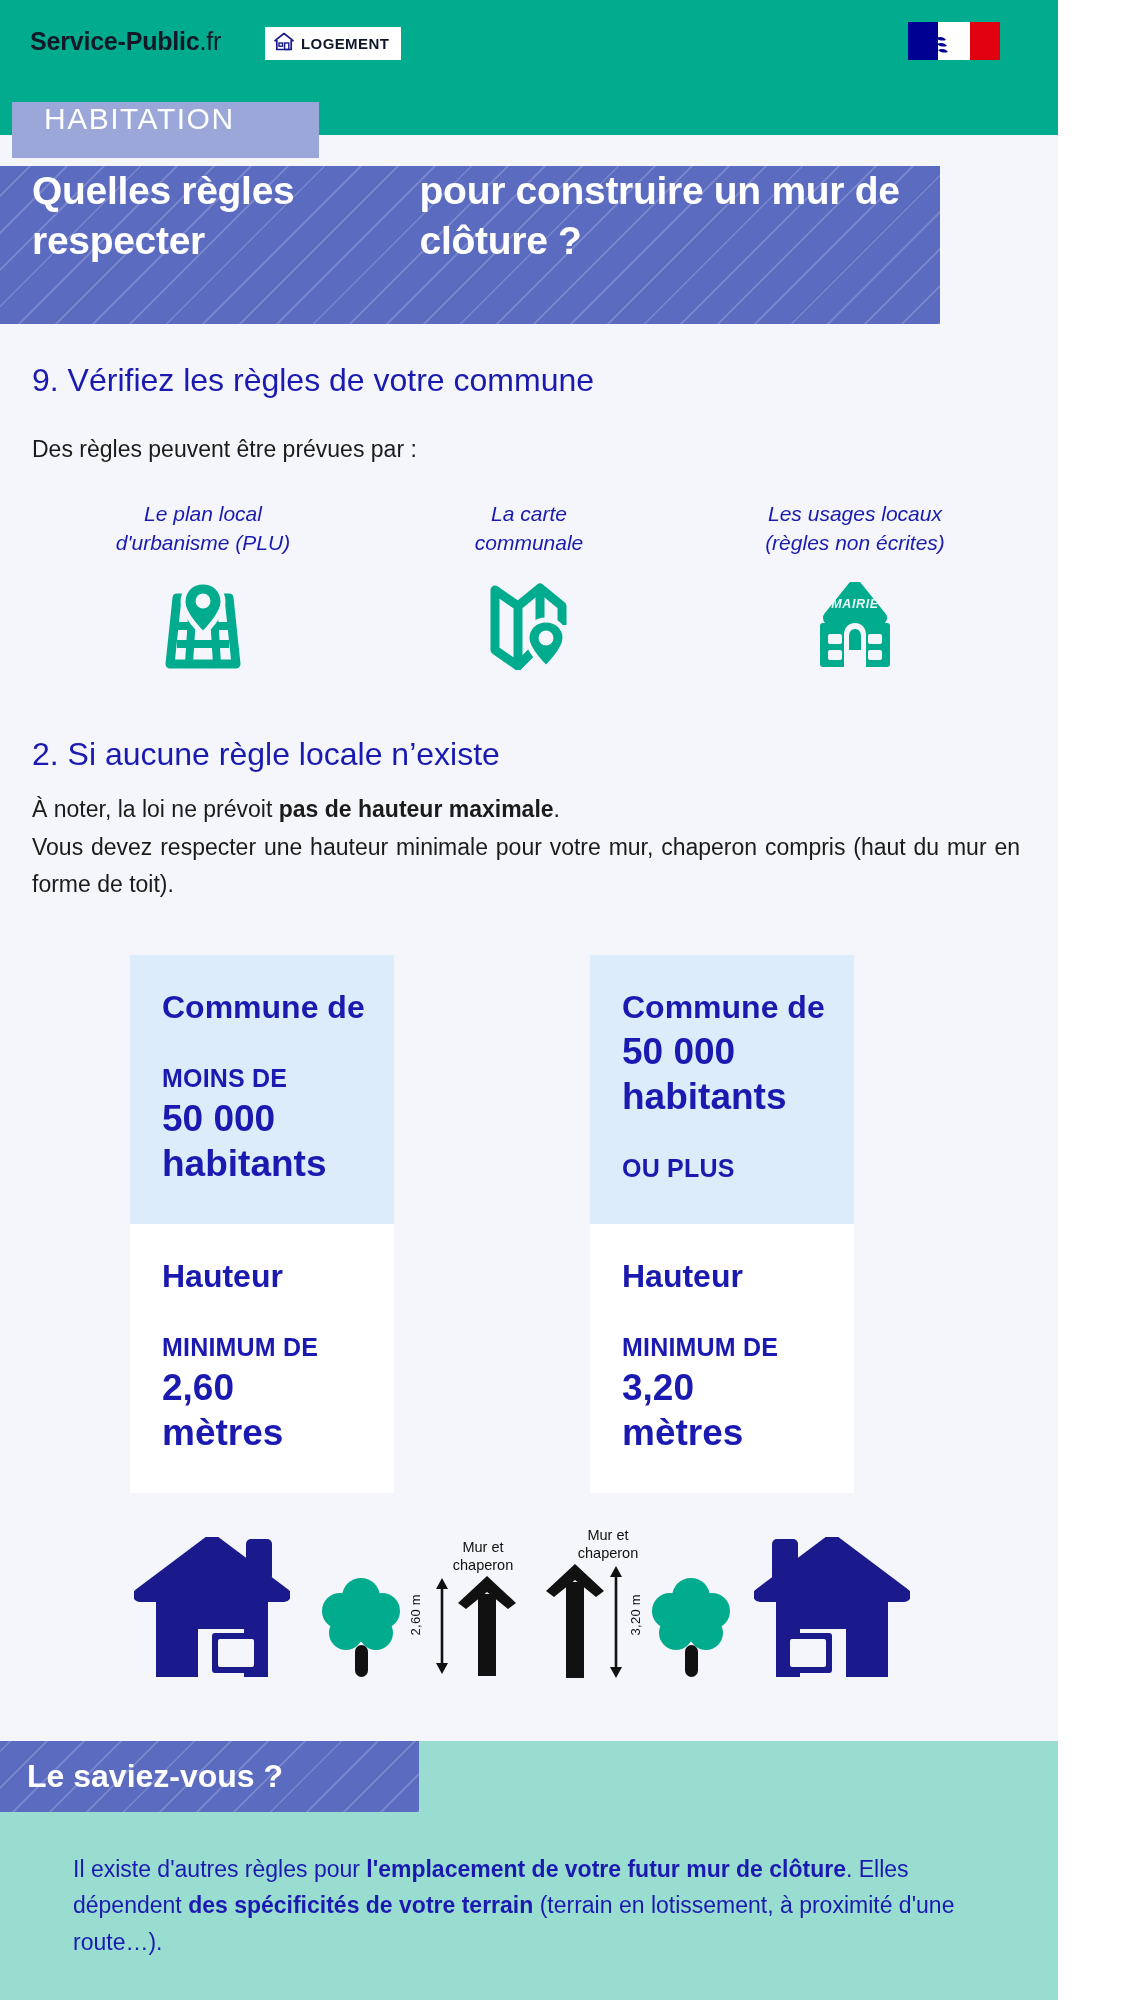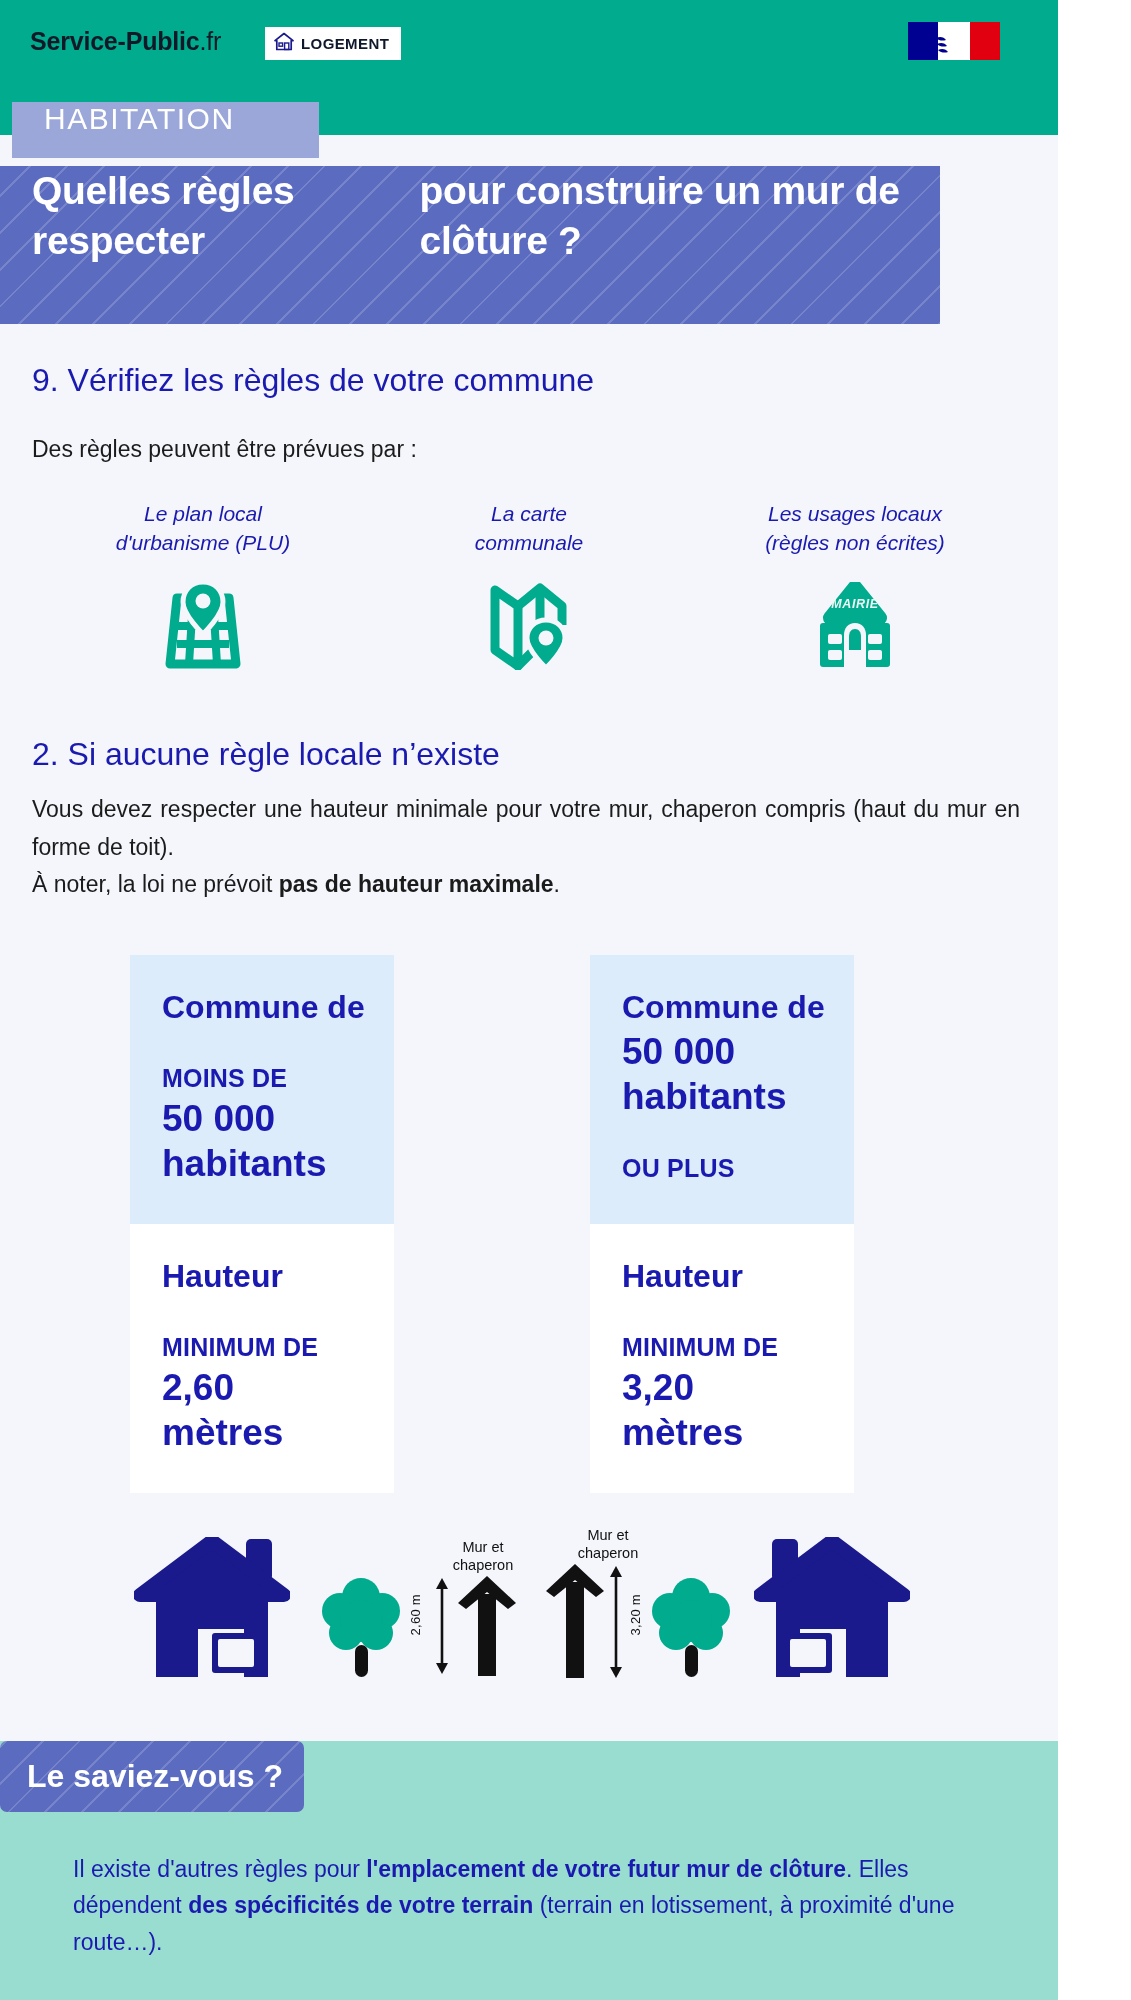--- a/index.html
+++ b/index.html
@@ -232,32 +232,31 @@
     left: 0;
     top: 1741px;
     width: 1058px;
     height: 259px;
     background: #99ddd0;
   }
   .know-tag {
     position: absolute;
     left: 0;
     top: 0;
-    width: 304px;
+    width: 419px;
     height: 71px;
     background-color: #5b6bc0;
     background-image: repeating-linear-gradient(
         -45deg,
         rgba(255,255,255,0.17) 0px,
         rgba(255,255,255,0.17) 2px,
         rgba(255,255,255,0) 2px,
         rgba(255,255,255,0) 26px);
     display: flex;
     align-items: center;
-    border-radius: 7px;
   }
   .know-tag span {
     color: #ffffff;
     font-size: 32px;
     font-weight: 700;
     padding-left: 27px;
   }
   .know-body {
     position: absolute;
     left: 73px;
@@ -376,22 +375,22 @@
               <text x="49" y="26" text-anchor="middle" font-family="Liberation Sans, sans-serif" font-size="12.5" font-weight="700" letter-spacing="0.6" fill="#eafaf5">MAIRIE</text>
             </svg>
           </span>
         </div>
       </div>
 
     </div>
 
     <div class="section-title" style="padding-top:62px;">2. Si aucune règle locale n’existe</div>
 
+    <div class="para"><span>À noter, la loi ne prévoit </span><b>pas de hauteur maximale</b><span>.</span></div>
     <div class="para justify">Vous devez respecter une hauteur minimale pour votre mur, chaperon compris (haut du mur en forme de toit).</div>
-    <div class="para"><span>À noter, la loi ne prévoit </span><b>pas de hauteur maximale</b><span>.</span></div>
 
     <div class="cards">
 
       <div class="card-col">
         <div class="card-top">
           <div class="t-reg">Commune de</div>
           <div class="t-caps">MOINS DE</div>
           <div class="t-big">50 000</div>
           <div class="t-big">habitants</div>
         </div>

